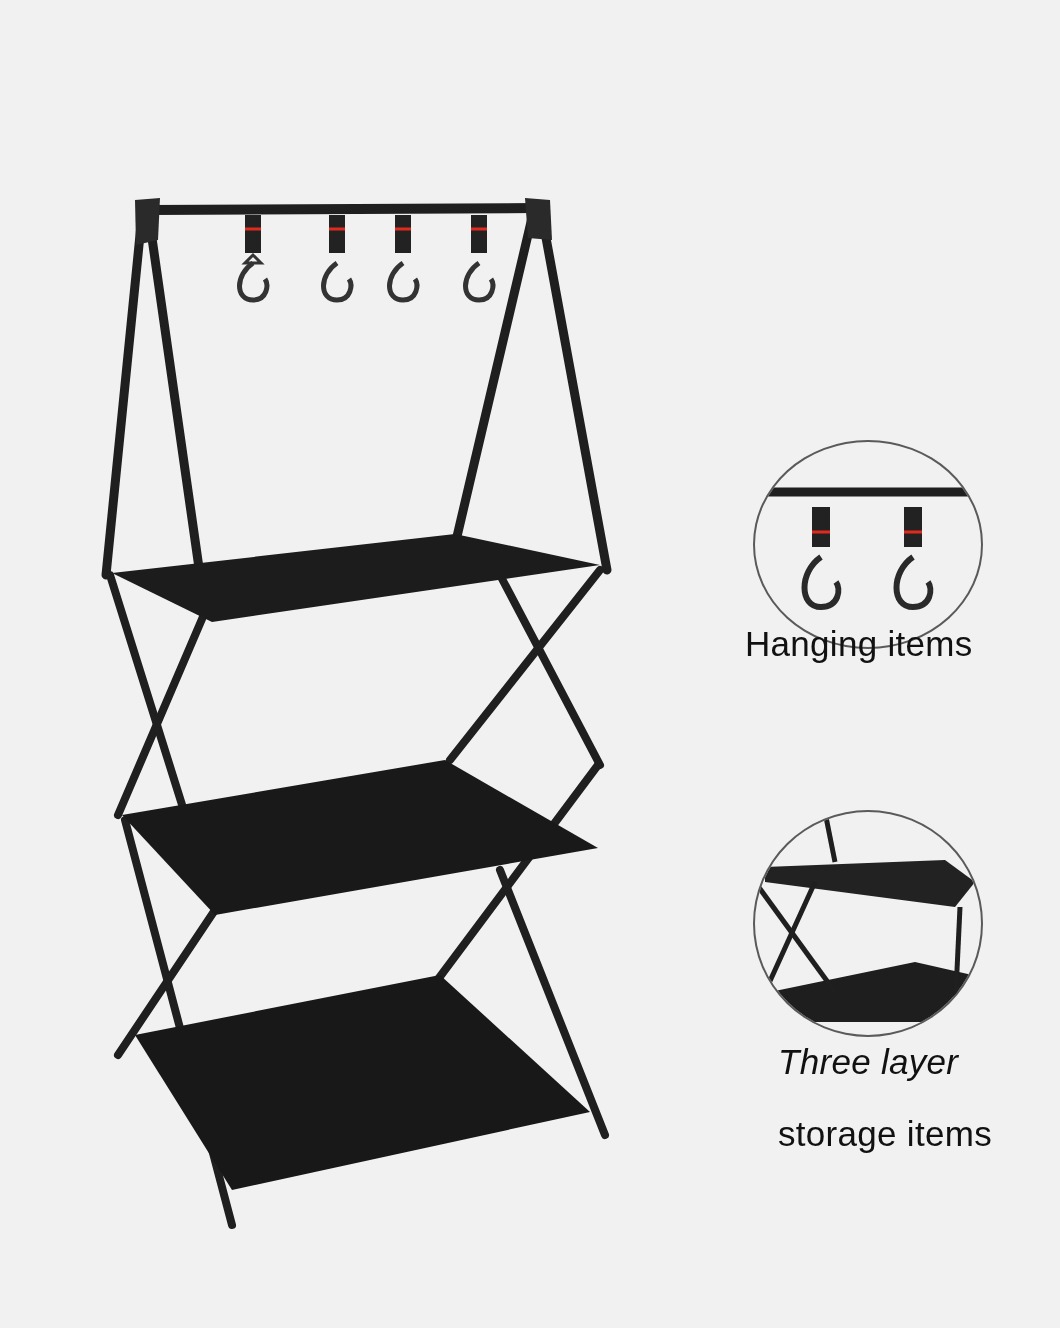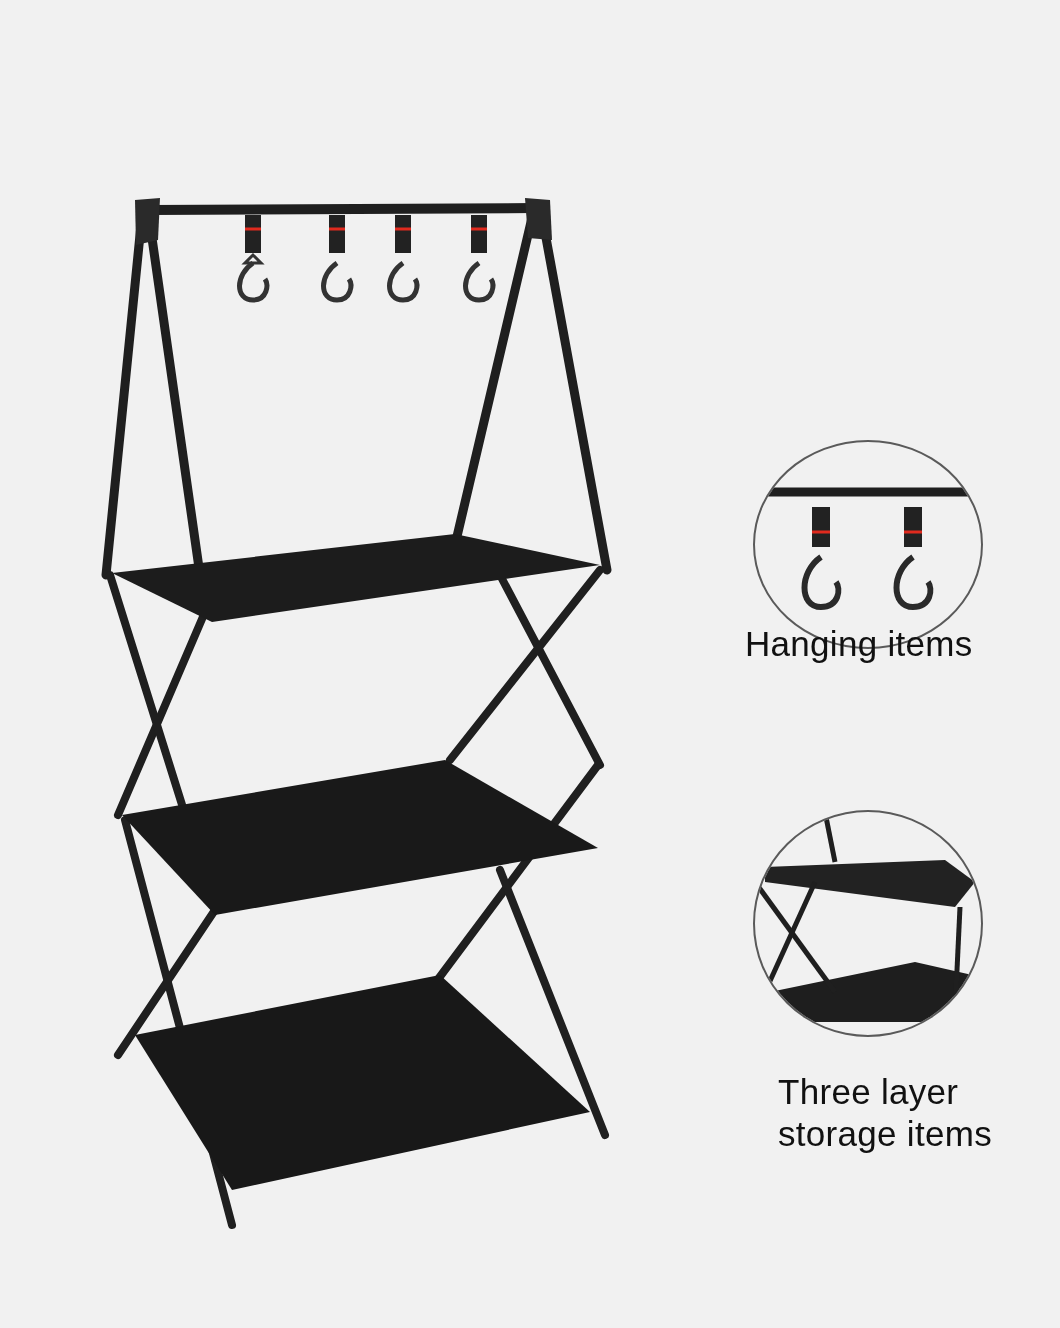--- a/index.html
+++ b/index.html
@@ -1,20 +1,20 @@
 <!DOCTYPE html>
 <html><head>
 <meta charset="utf-8">
 <style>
   html,body{margin:0;padding:0;}
   body{width:1060px;height:1328px;background:#f1f1f1;position:relative;overflow:hidden;font-family:"Liberation Sans",sans-serif;}
   .product{position:absolute;left:0;top:0;width:1060px;height:1328px;}
   .caption{position:absolute;color:#111;font-size:35px;letter-spacing:0.3px;white-space:nowrap;}
   .cap1{left:745px;top:624px;}
-  .cap2{left:778px;top:1072px;}
+  .cap2{left:778px;top:1042px;font-style:italic;}
   .cap3{left:778px;top:1114px;}
   .detail{position:absolute;border:2px solid #5a5a5a;border-radius:50%;overflow:hidden;background:#f1f1f1;}
   .d1{left:753px;top:440px;width:226px;height:205px;}
   .d2{left:753px;top:810px;width:226px;height:223px;}
 </style>
 </head>
 <body>
 
 <svg class="product" viewBox="0 0 1060 1328" xmlns="http://www.w3.org/2000/svg">
   <g stroke="#1f1f1f" stroke-linecap="round" fill="none">

